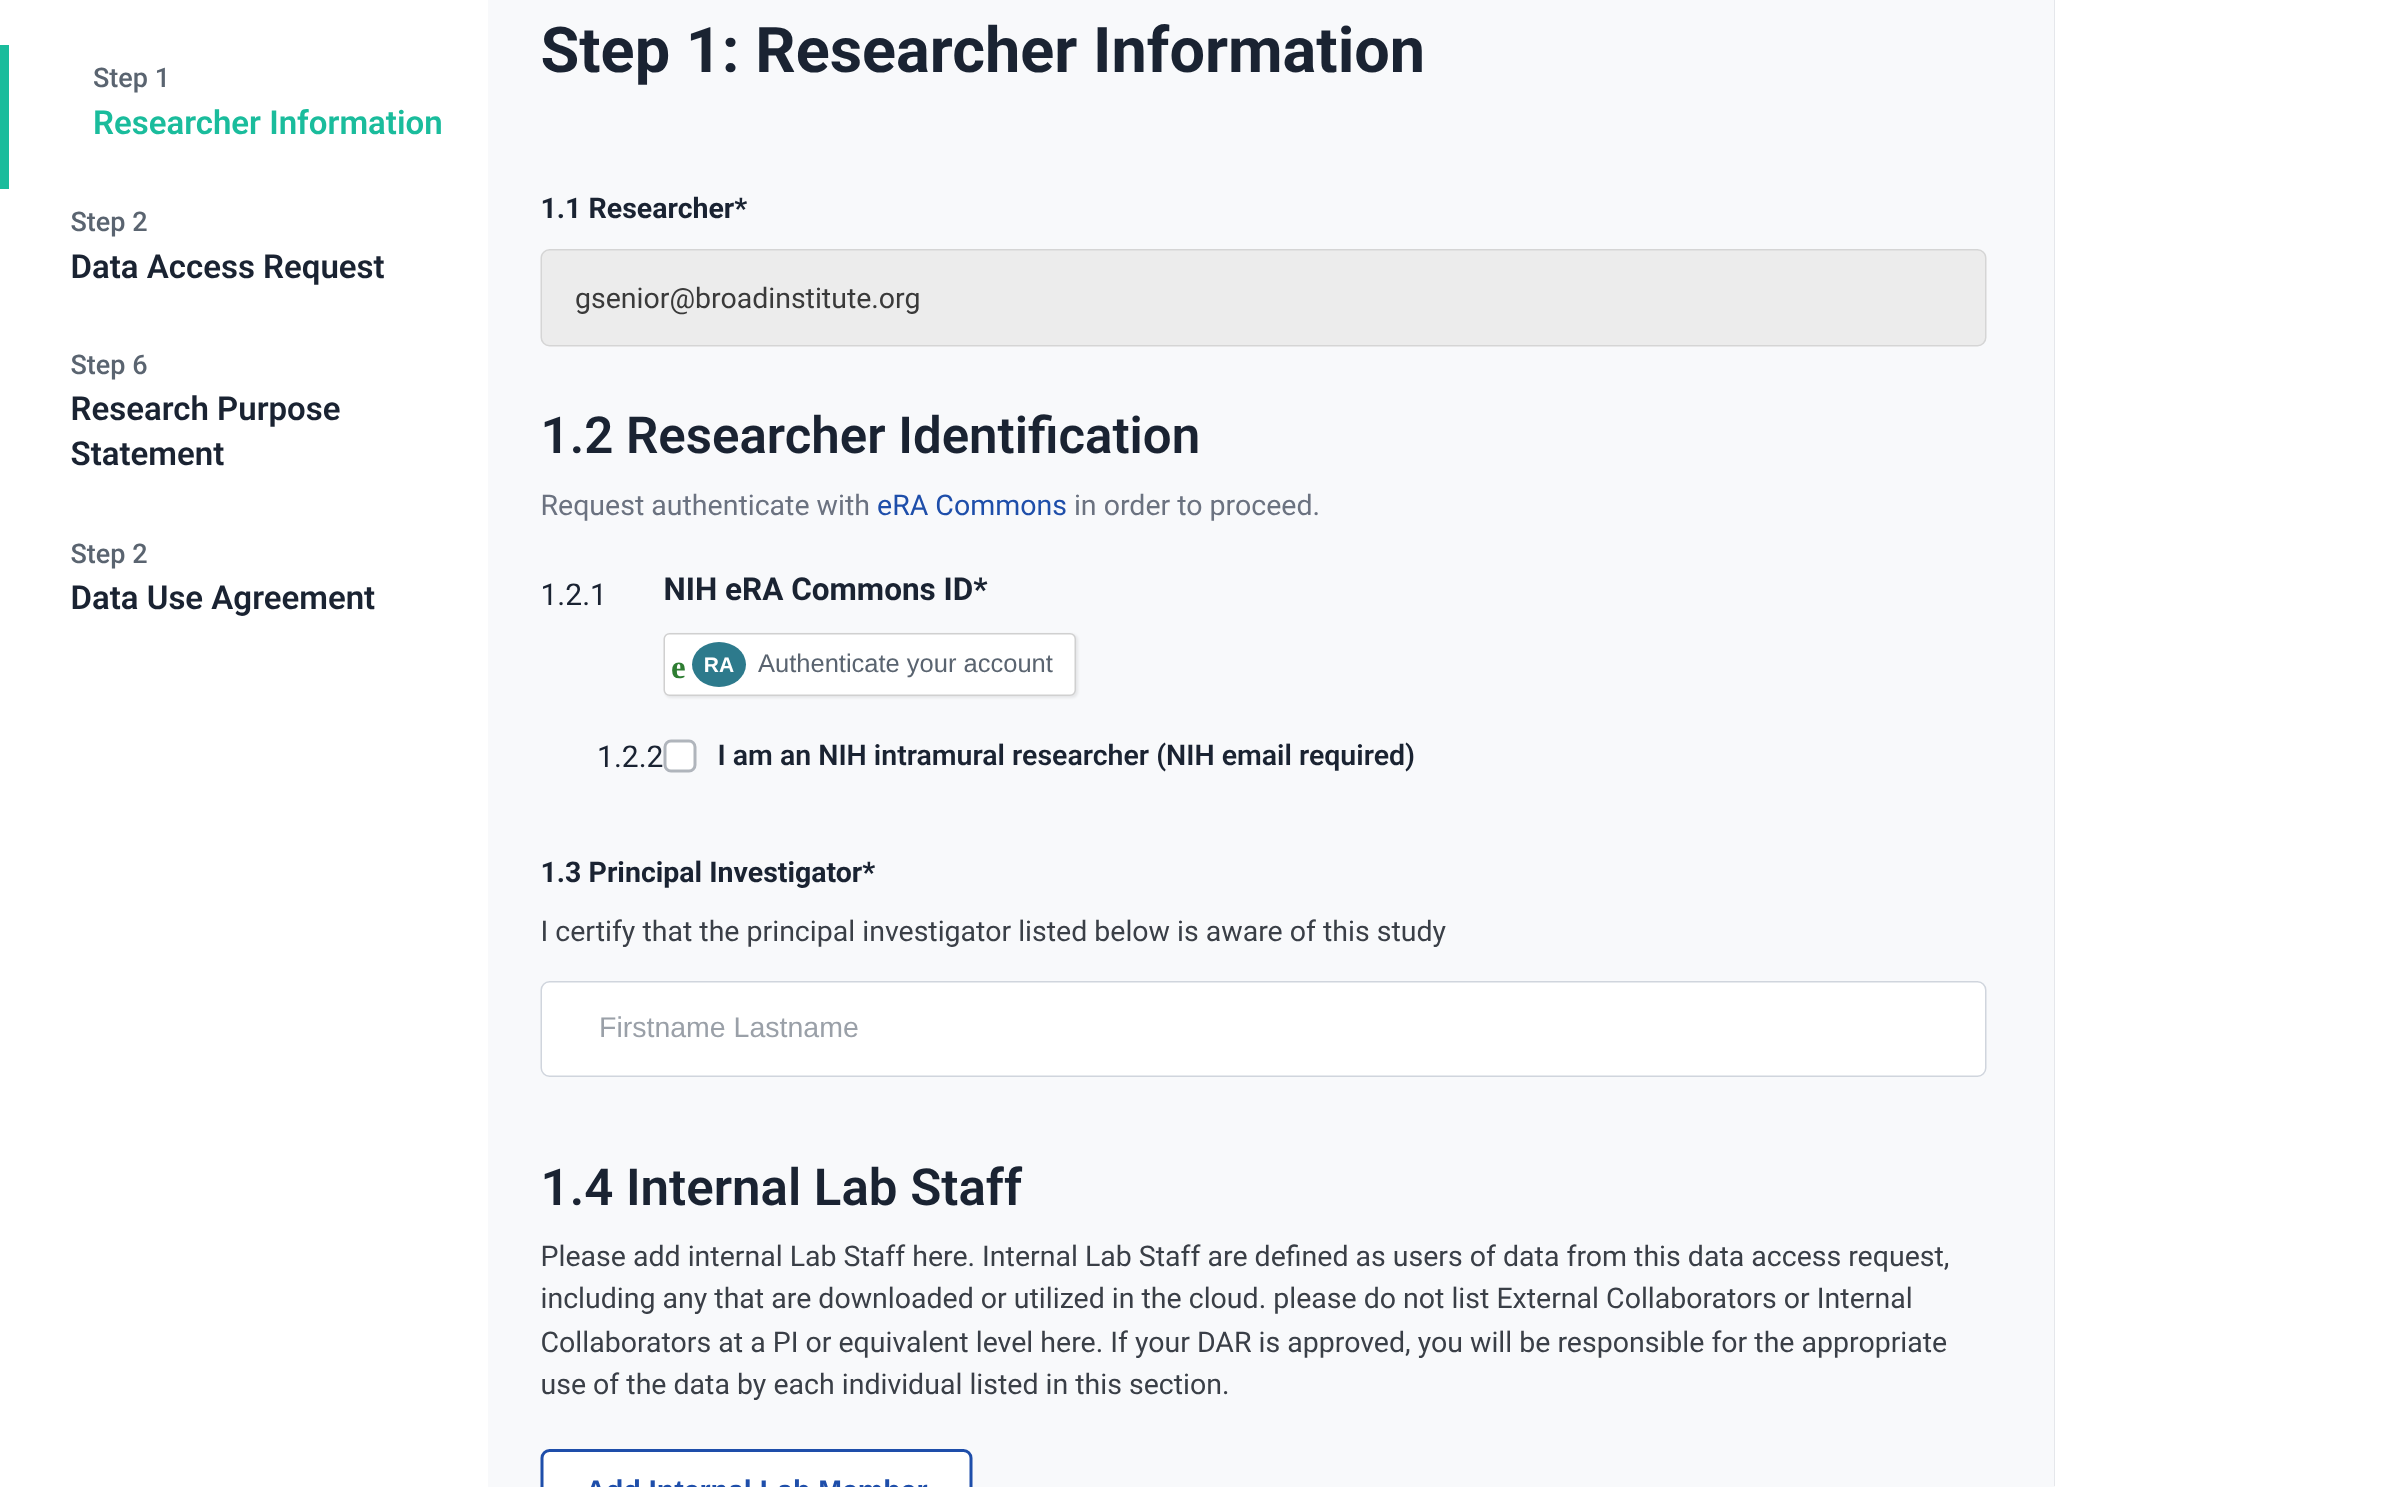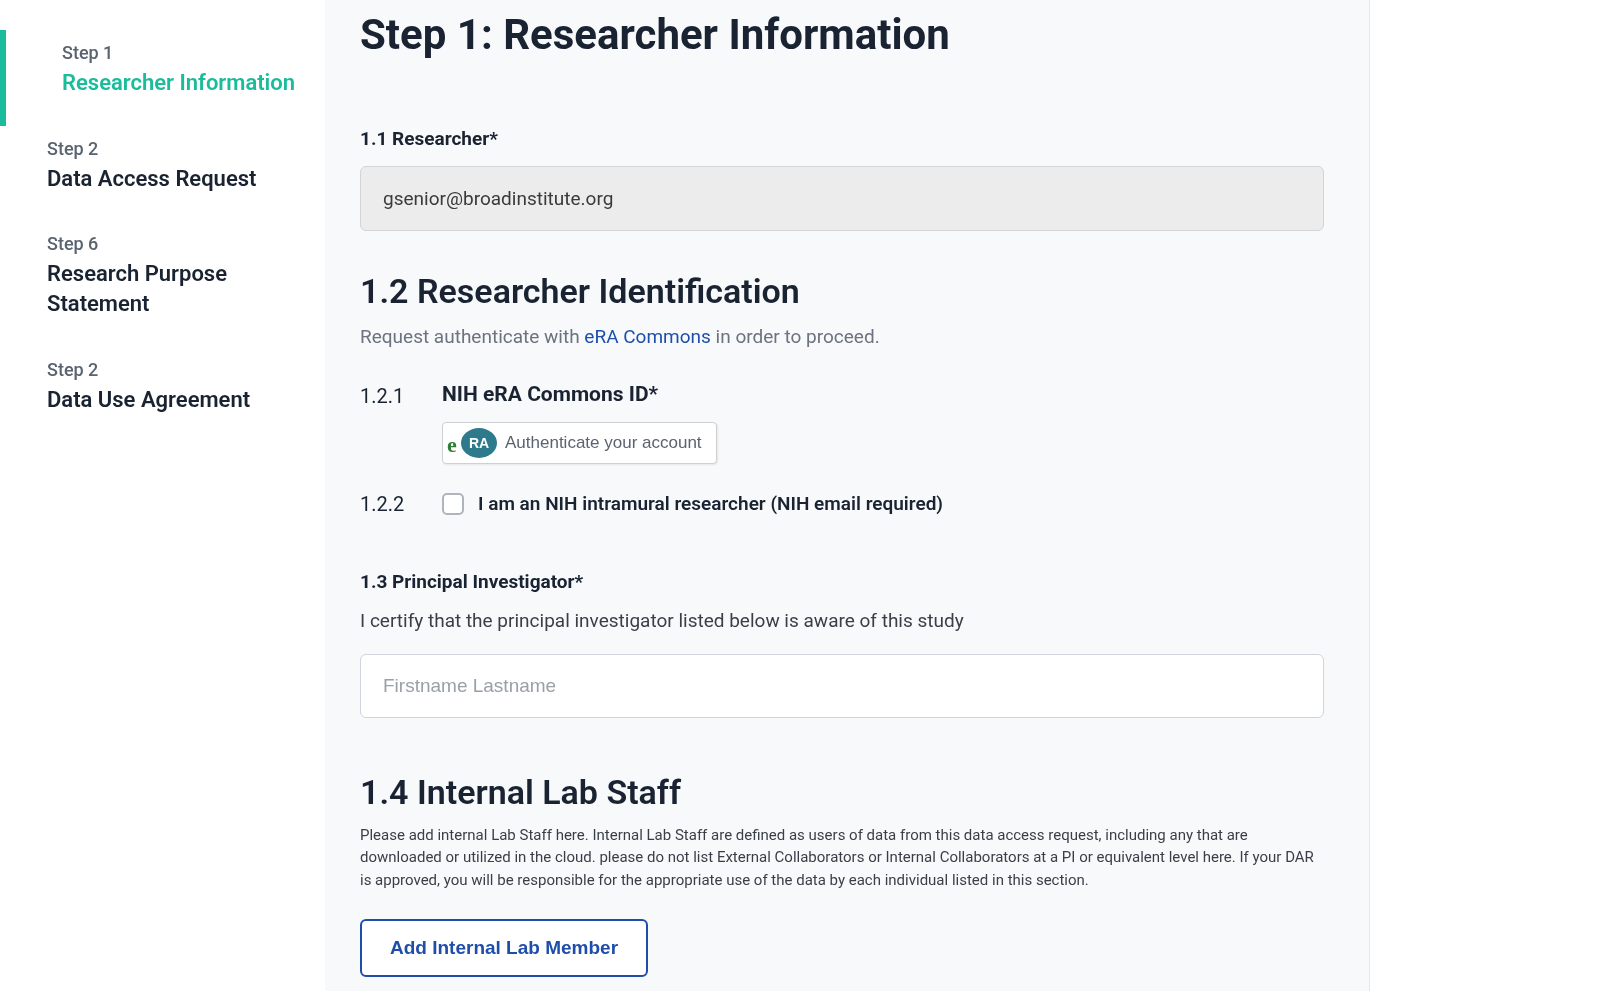--- a/index.html
+++ b/index.html
@@ -180,20 +180,21 @@
     }
 
     .auth-button-text {
       padding: 0 14px 0 6px;
     }
 
     .checkbox-row {
       display: flex;
       align-items: center;
       margin-top: 6px;
+      text-align: right;
     }
 
     .checkbox-row .sub-number {
       padding-top: 0;
     }
 
     .checkbox {
       width: 22px;
       height: 22px;
       border: 2px solid #b0b5bc;
@@ -215,32 +216,32 @@
     }
 
     .cert-text {
       font-size: 19px;
       color: #3a3f47;
       margin-bottom: 22px;
     }
 
     .text-input {
       width: 100%;
-      padding: 20px 22px;
+      padding: 20px 38px;
       border: 1px solid #d0d5dd;
       border-radius: 6px;
       font-size: 19px;
       color: #1a2332;
       background: #fff;
     }
 
     .text-input::placeholder { color: #9aa0a8; }
 
     .desc-text {
-      font-size: 15px;
+      font-size: 19px;
       color: #3a3f47;
       line-height: 1.5;
       margin-bottom: 28px;
     }
 
     .outline-button {
       display: inline-block;
       padding: 16px 28px;
       border: 2px solid #1e4eaa;
       border-radius: 6px;

